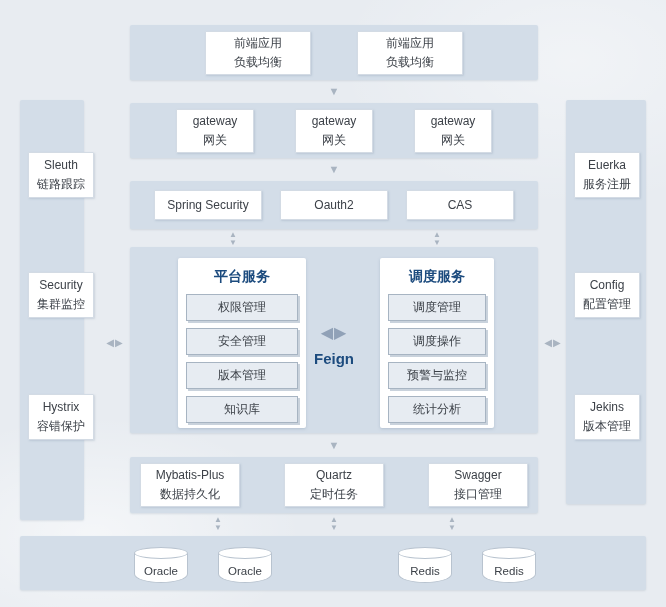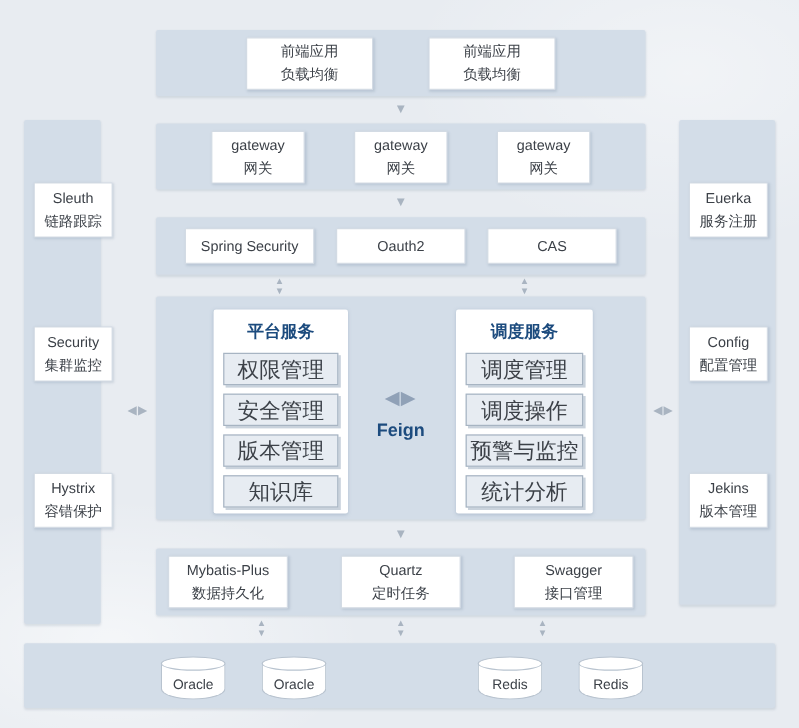--- a/index.html
+++ b/index.html
@@ -48,23 +48,23 @@
     padding:9px 8px 0 8px;height:170px;box-sizing:border-box;
   }
   .panel-title{
     text-align:center;font-weight:bold;color:#1c4b7e;font-size:14px;
     line-height:18px;margin-bottom:9px;
   }
   .panel-item{
     height:27px;margin-bottom:7px;background:#e7ecf2;
     border:1px solid #a7b4c2;box-shadow:2px 2px 0 #c9d2dc;
     display:flex;align-items:center;justify-content:center;
-    font-size:18px;color:#3c4148;box-sizing:border-box;
-  }
-  #platform-panel{left:48px;width:112px;}
+    font-size:12px;color:#3c4148;box-sizing:border-box;
+  }
+  #platform-panel{left:48px;width:128px;}
   #dispatch-panel{left:250px;width:114px;}
 
   #feign{position:absolute;left:162px;top:78px;width:84px;text-align:center;}
   #feign .feign-arrows{color:#90a1b7;font-size:16px;letter-spacing:1px;line-height:16px;}
   #feign .feign-label{color:#1c4b7e;font-weight:bold;font-size:15px;margin-top:9px;}
 
   
   .arrow{position:absolute;color:#a9b4c1;text-align:center;}
   .a-down{font-size:11px;line-height:11px;width:14px;}
   .a-vd{font-size:8px;line-height:8px;width:14px;}

